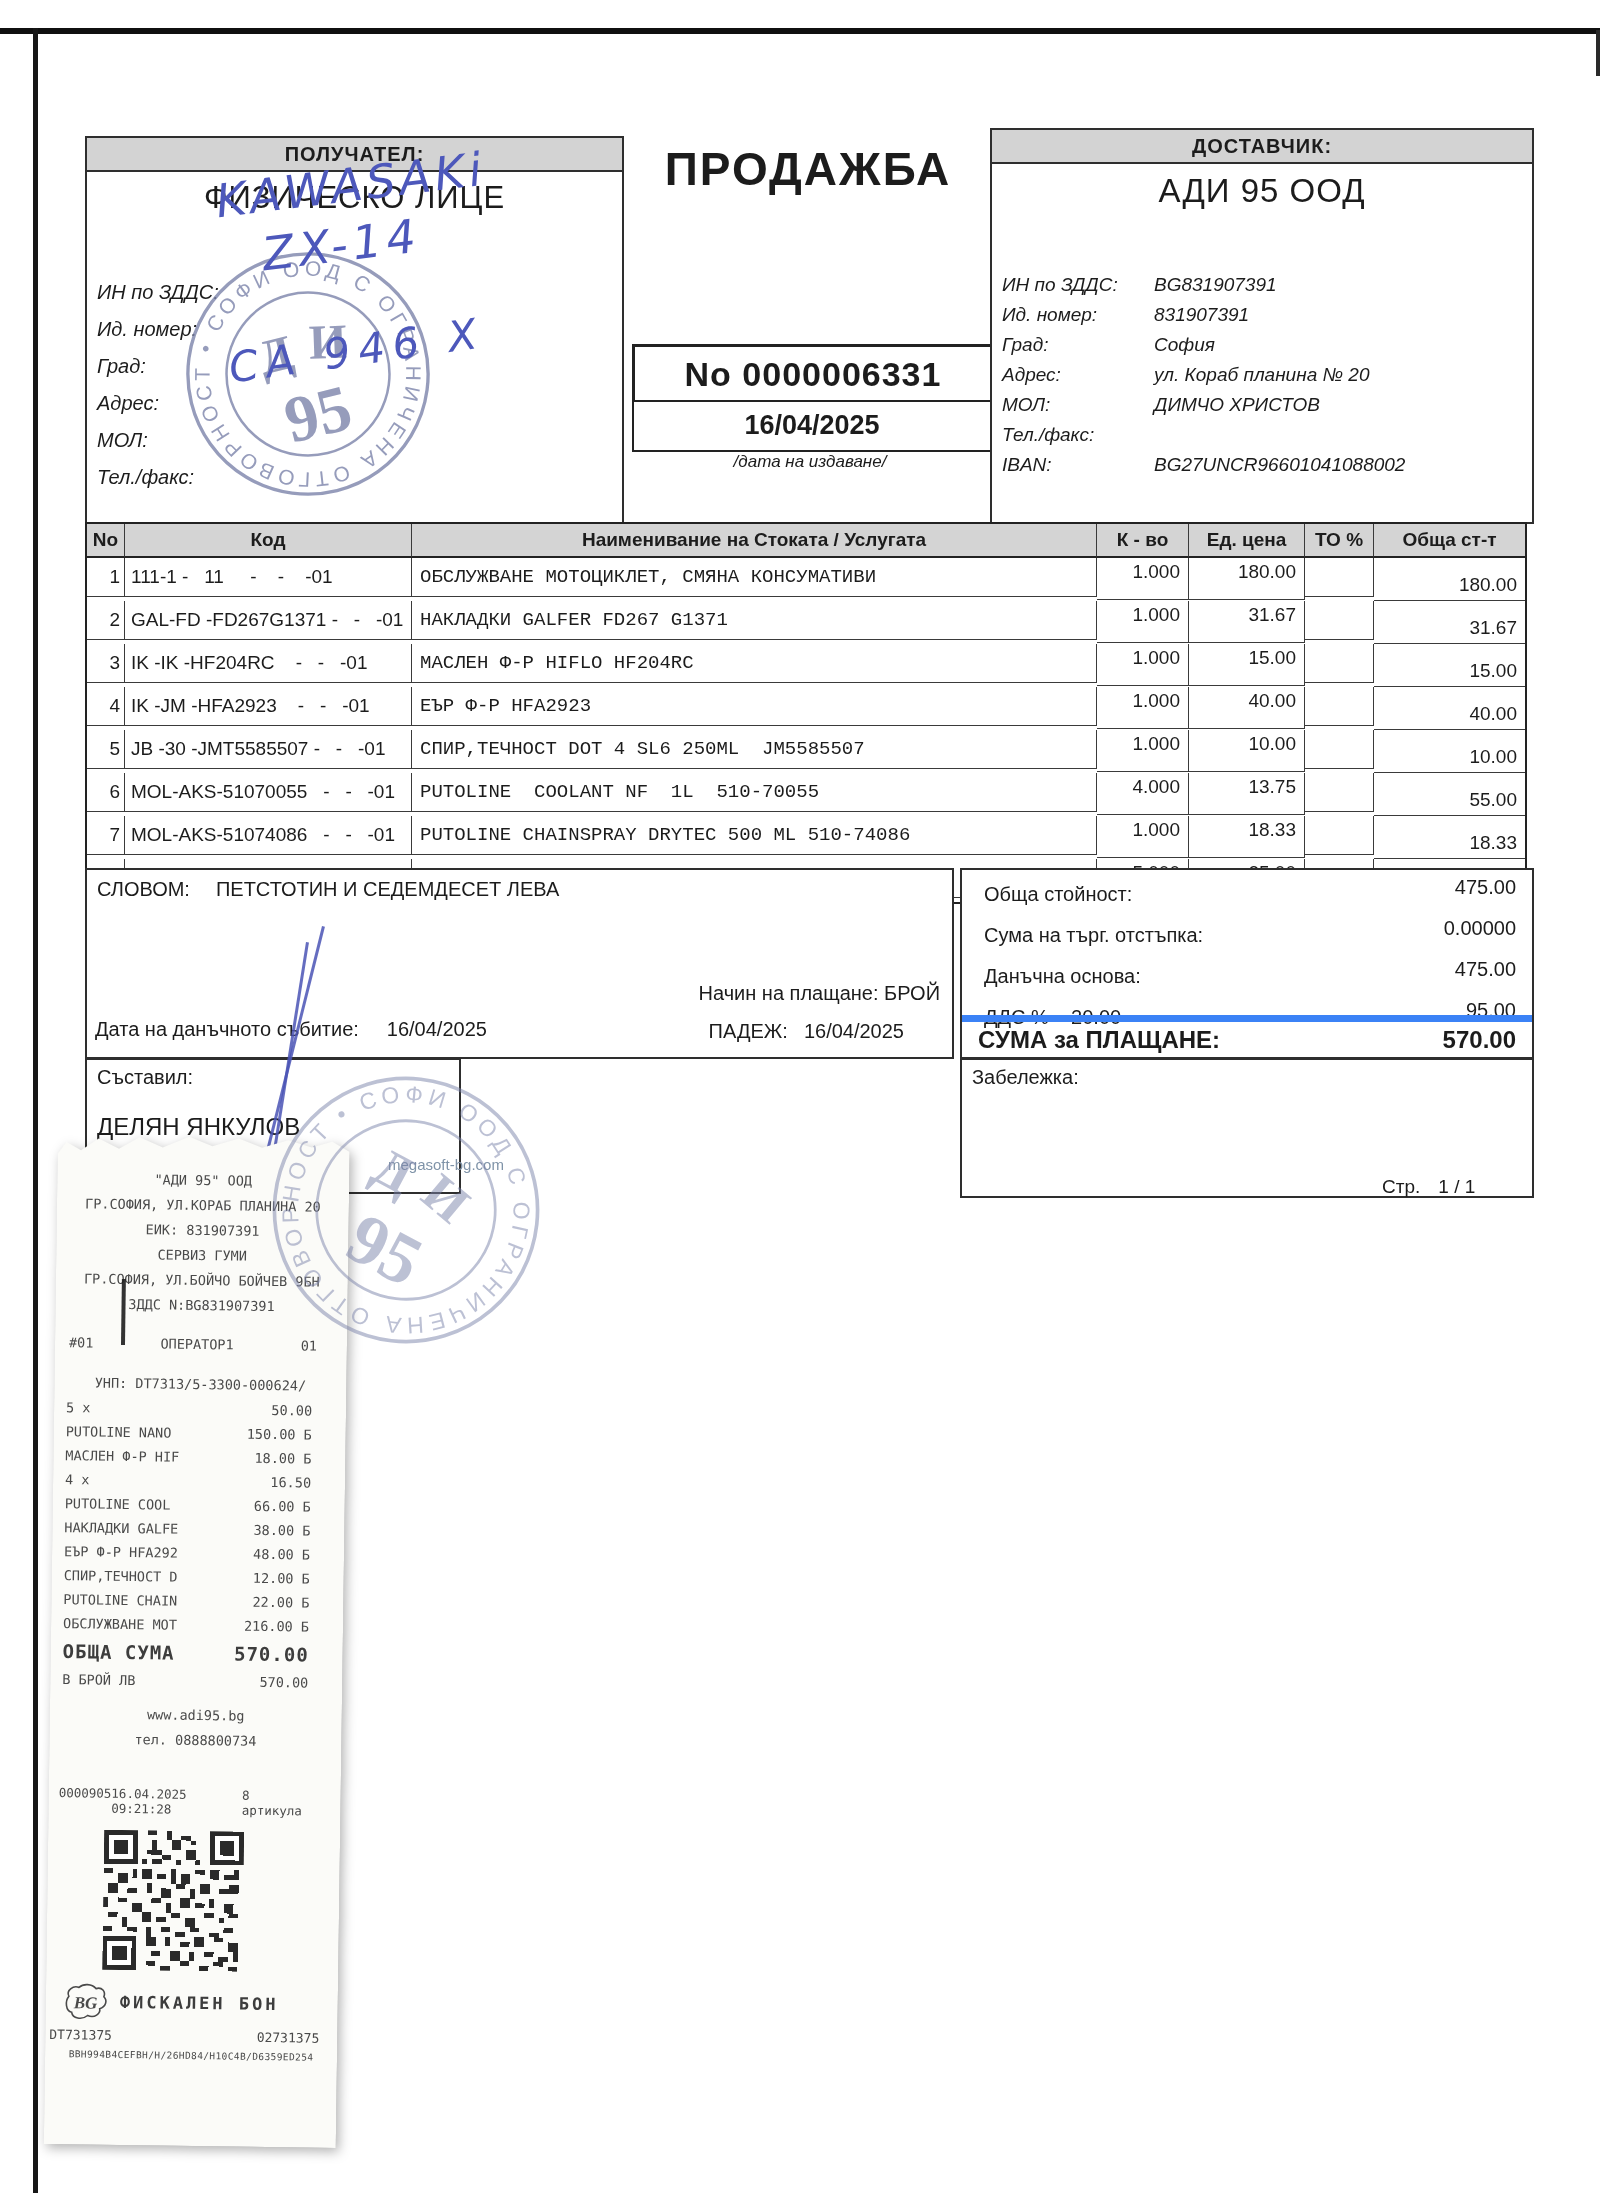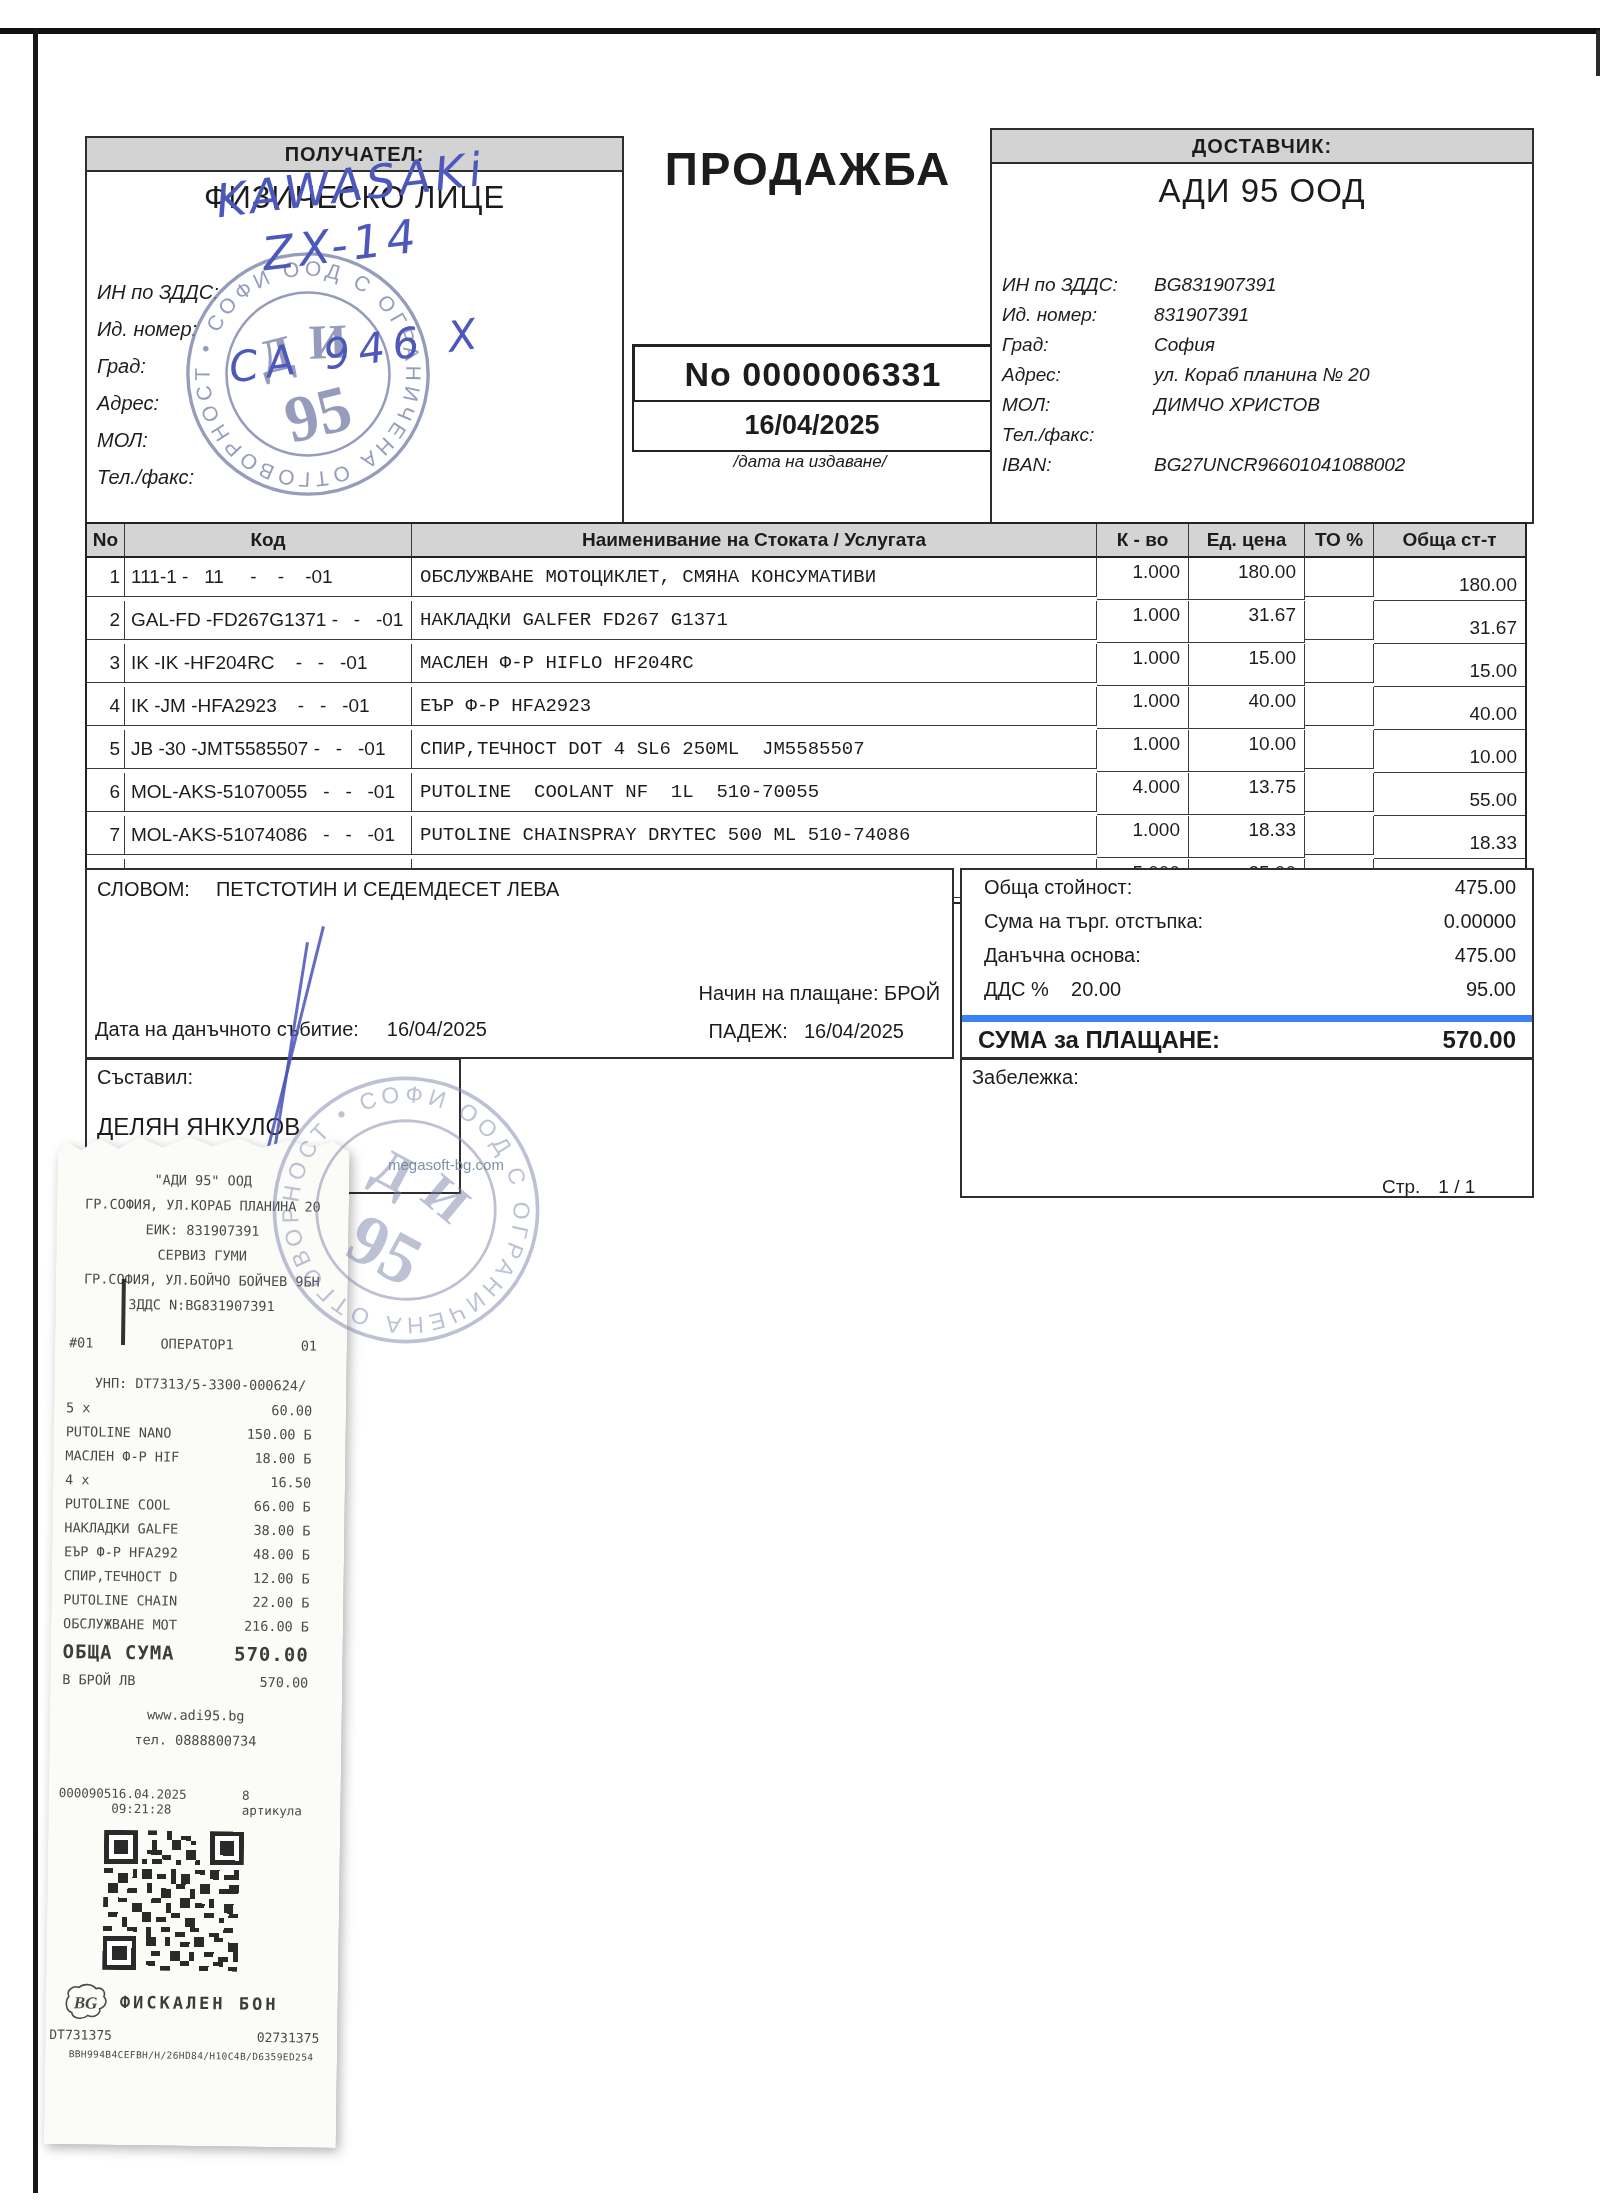--- a/index.html
+++ b/index.html
@@ -60,21 +60,21 @@
   .td.c-num.dn{align-items:flex-end;padding-bottom:4px;}
 
   
   .words{left:85px;top:868px;width:865px;height:187px;}
   .slovom{position:absolute;left:10px;top:8px;font-size:20px;display:flex;gap:26px;}
   .taxdate{position:absolute;left:8px;top:148px;font-size:20px;display:flex;gap:28px;}
   .payrow1{position:absolute;right:12px;top:112px;font-size:20px;}
   .payrow2{position:absolute;right:48px;top:150px;font-size:20px;display:flex;gap:16px;}
   .sums{left:960px;top:868px;width:570px;height:187px;}
   .srow{display:flex;justify-content:space-between;padding:0 16px 0 22px;line-height:34px;font-size:20px;}
-  .srow .sl{white-space:pre;}
+  .srow .sl{white-space:pre;margin-top:7px;}
   .sumrow{position:absolute;left:0;bottom:0;width:100%;border-top:7px solid #3b82f6;height:42px;
           display:flex;justify-content:space-between;align-items:center;padding:0 16px;box-sizing:border-box;
           font-size:24px;font-weight:bold;}
 
   
   .fb1{left:85px;top:1058px;width:372px;height:132px;}
   .fb2{left:463px;top:1058px;width:487px;height:132px;}
   .fb3{left:960px;top:1058px;width:570px;height:136px;}
   .fb-lab{position:absolute;left:10px;top:6px;font-size:20px;}
   .fb-val{position:absolute;left:10px;top:42px;font-size:24px;margin-top:11px;}
@@ -343,21 +343,21 @@
       <div class="rc">ГР.СОФИЯ, УЛ.БОЙЧО БОЙЧЕВ 9БН</div>
       <div class="rc">ЗДДС N:BG831907391</div>
       <div class="rop">
         <span>#01</span>
         <span>ОПЕРАТОР1</span>
         <span>01</span>
       </div>
       <div class="rc runp">УНП: DT7313/5-3300-000624/</div>
       <div class="rrow">
           <span> 5 x</span>
-          <span>60.00</span>
+          <span>50.00</span>
         </div>
       <div class="rrow">
           <span>PUTOLINE NANO</span>
           <span>150.00 Б</span>
         </div>
       <div class="rrow">
           <span>МАСЛЕН Ф-Р HIF</span>
           <span>18.00 Б</span>
         </div>
       <div class="rrow">

